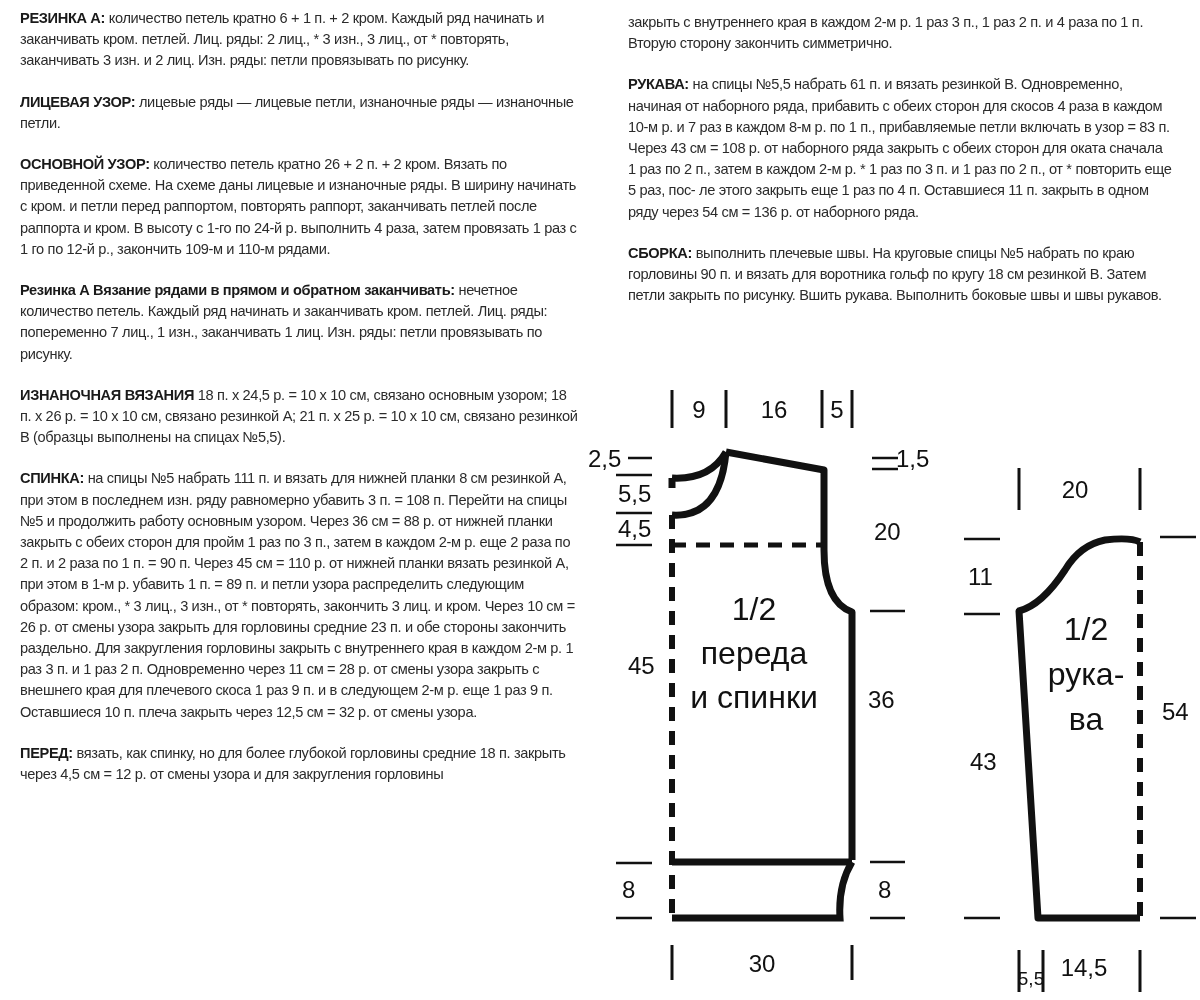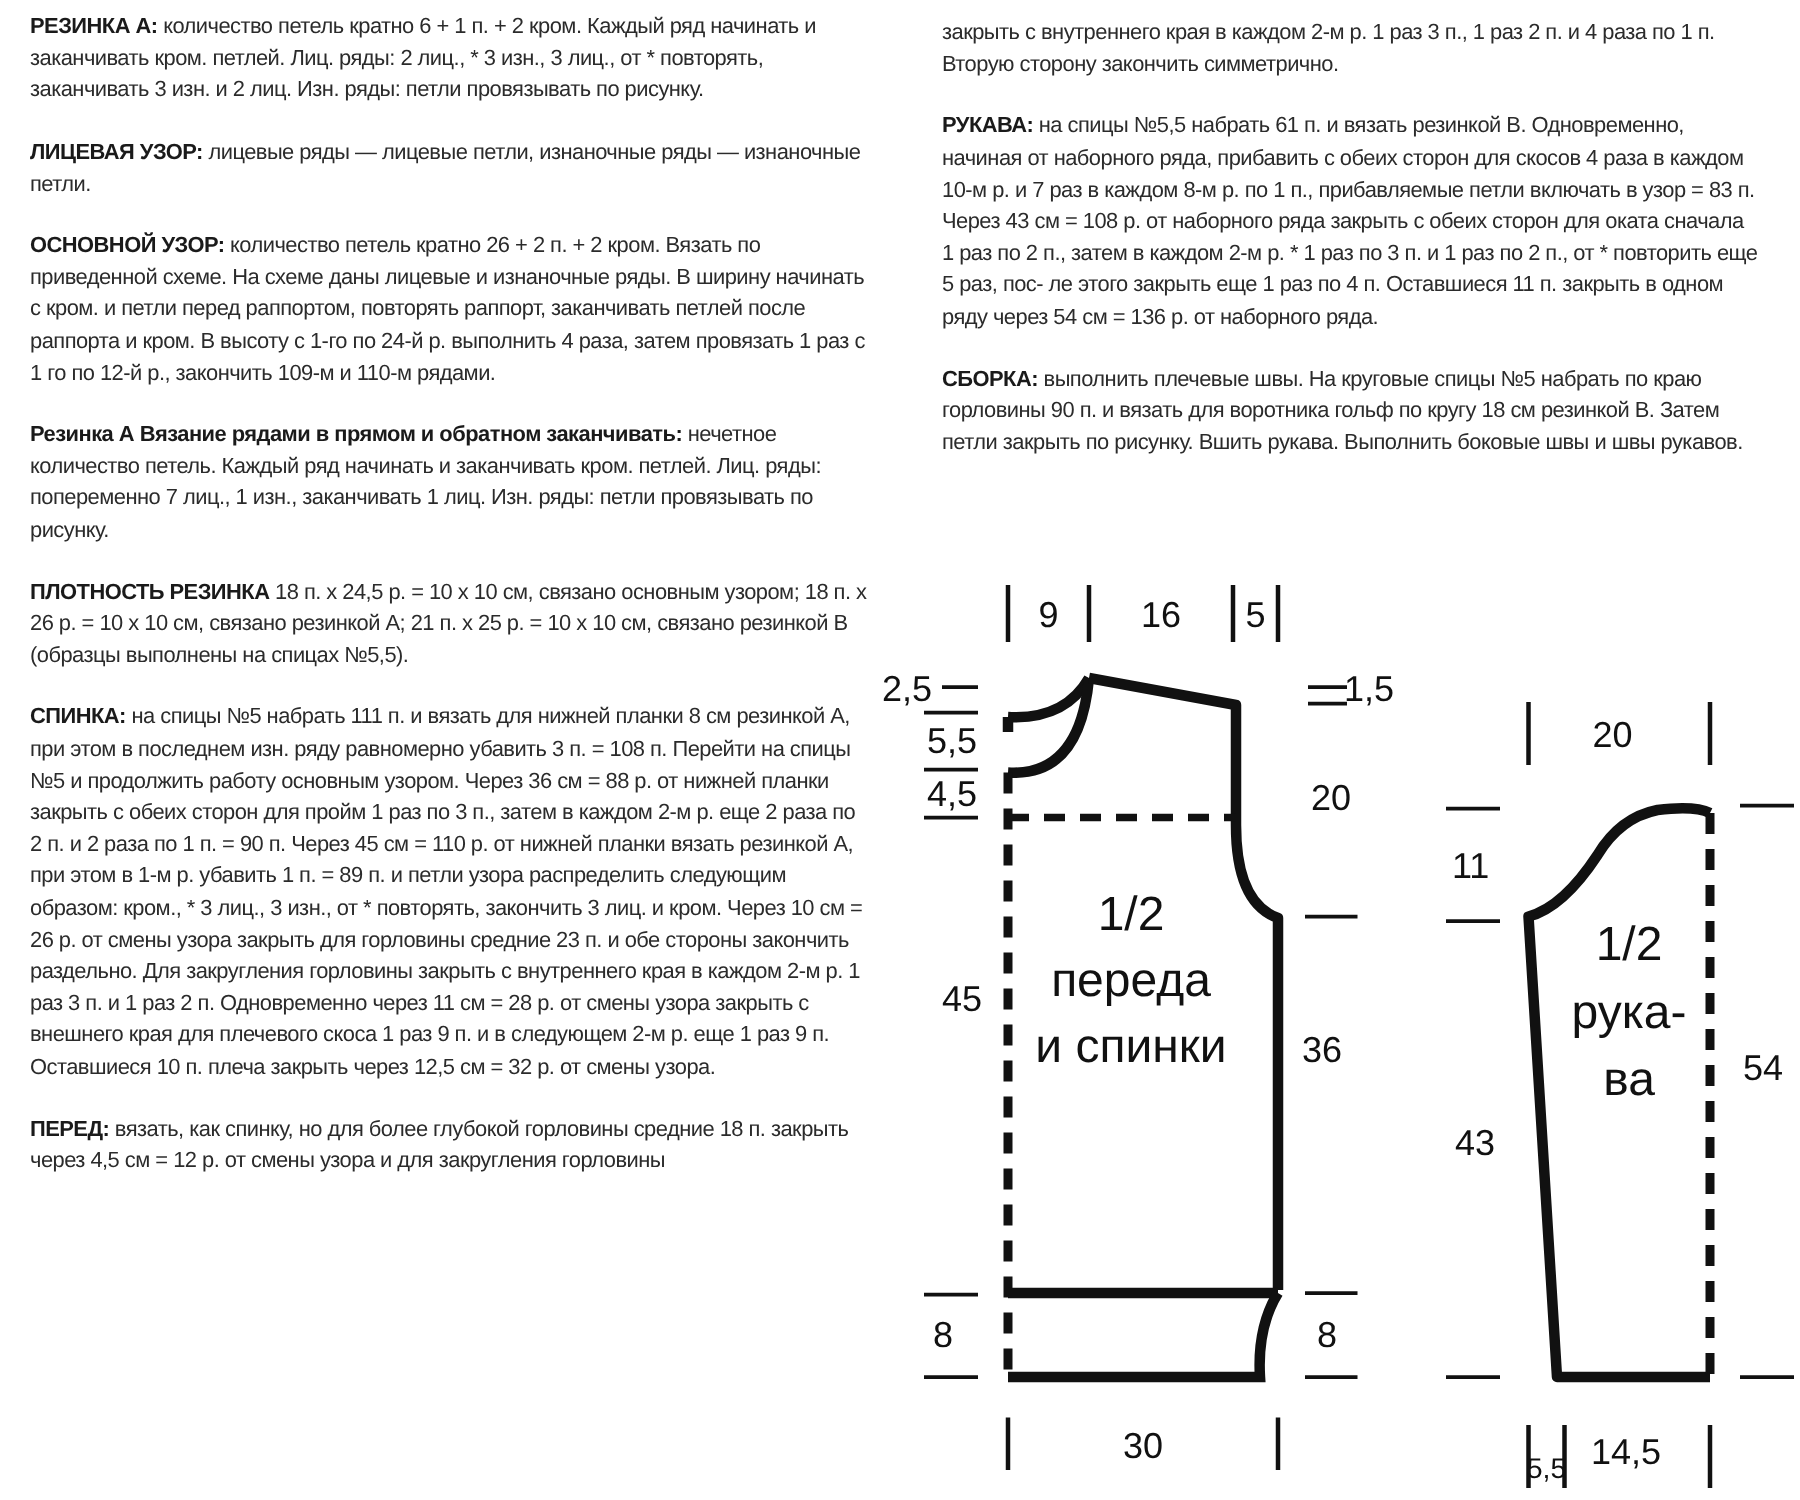--- a/index.html
+++ b/index.html
@@ -16,21 +16,21 @@
   .lbl { font-family: "Liberation Sans", sans-serif; font-size: 32px; fill: #111; }
 </style>
 </head>
 <body>
 
 <div class="col col-left">
   <p class="para"><b>РЕЗИНКА А:</b><span> количество петель кратно 6 + 1 п. + 2 кром. Каждый ряд начинать и заканчивать кром. петлей. Лиц. ряды: 2 лиц., * 3 изн., 3 лиц., от * повторять, заканчивать 3 изн. и 2 лиц. Изн. ряды: петли провязывать по рисунку.</span></p>
   <p class="para"><b>ЛИЦЕВАЯ УЗОР:</b><span> лицевые ряды — лицевые петли, изнаночные ряды — изнаночные петли.</span></p>
   <p class="para"><b>ОСНОВНОЙ УЗОР:</b><span> количество петель кратно 26 + 2 п. + 2 кром. Вязать по приведенной схеме. На схеме даны лицевые и изнаночные ряды. В ширину начинать с кром. и петли перед раппортом, повторять раппорт, заканчивать петлей после раппорта и кром. В высоту с 1-го по 24-й р. выполнить 4 раза, затем провязать 1 раз с 1 го по 12-й р., закончить 109-м и 110-м рядами.</span></p>
   <p class="para"><b>Резинка А Вязание рядами в прямом и обратном заканчивать:</b><span> нечетное количество петель. Каждый ряд начинать и заканчивать кром. петлей. Лиц. ряды: попеременно 7 лиц., 1 изн., заканчивать 1 лиц. Изн. ряды: петли провязывать по рисунку.</span></p>
-  <p class="para"><b>ПЛОТНОСТЬ РЕЗИНКА</b><span> 18 п. х 24,5 р. = 10 х 10 см, связано основным узором; 18 п. х 26 р. = 10 х 10 см, связано резинкой А; 21 п. х 25 р. = 10 х 10 см, связано резинкой В (образцы выполнены на спицах №5,5).</span></p>
+  <p class="para"><b>ИЗНАНОЧНАЯ ВЯЗАНИЯ</b><span> 18 п. х 24,5 р. = 10 х 10 см, связано основным узором; 18 п. х 26 р. = 10 х 10 см, связано резинкой А; 21 п. х 25 р. = 10 х 10 см, связано резинкой В (образцы выполнены на спицах №5,5).</span></p>
   <p class="para"><b>СПИНКА:</b><span> на спицы №5 набрать 111 п. и вязать для нижней планки 8 см резинкой А, при этом в последнем изн. ряду равномерно убавить 3 п. = 108 п. Перейти на спицы №5 и продолжить работу основным узором. Через 36 см = 88 р. от нижней планки закрыть с обеих сторон для пройм 1 раз по 3 п., затем в каждом 2-м р. еще 2 раза по 2 п. и 2 раза по 1 п. = 90 п. Через 45 см = 110 р. от нижней планки вязать резинкой А, при этом в 1-м р. убавить 1 п. = 89 п. и петли узора распределить следующим образом: кром., * 3 лиц., 3 изн., от * повторять, закончить 3 лиц. и кром. Через 10 см = 26 р. от смены узора закрыть для горловины средние 23 п. и обе стороны закончить раздельно. Для закругления горловины закрыть с внутреннего края в каждом 2-м р. 1 раз 3 п. и 1 раз 2 п. Одновременно через 11 см = 28 р. от смены узора закрыть с внешнего края для плечевого скоса 1 раз 9 п. и в следующем 2-м р. еще 1 раз 9 п. Оставшиеся 10 п. плеча закрыть через 12,5 см = 32 р. от смены узора.</span></p>
   <p class="para"><b>ПЕРЕД:</b><span> вязать, как спинку, но для более глубокой горловины средние 18 п. закрыть через 4,5 см = 12 р. от смены узора и для закругления горловины</span></p>
 </div>
 
 <div class="col col-right">
   <p class="para"><b></b><span>закрыть с внутреннего края в каждом 2-м р. 1 раз 3 п., 1 раз 2 п. и 4 раза по 1 п. Вторую сторону закончить симметрично.</span></p>
   <p class="para"><b>РУКАВА:</b><span> на спицы №5,5 набрать 61 п. и вязать резинкой В. Одновременно, начиная от наборного ряда, прибавить с обеих сторон для скосов 4 раза в каждом 10-м р. и 7 раз в каждом 8-м р. по 1 п., прибавляемые петли включать в узор = 83 п. Через 43 см = 108 р. от наборного ряда закрыть с обеих сторон для оката сначала 1 раз по 2 п., затем в каждом 2-м р. * 1 раз по 3 п. и 1 раз по 2 п., от * повторить еще 5 раз, пос- ле этого закрыть еще 1 раз по 4 п. Оставшиеся 11 п. закрыть в одном ряду через 54 см = 136 р. от наборного ряда.</span></p>
   <p class="para"><b>СБОРКА:</b><span> выполнить плечевые швы. На круговые спицы №5 набрать по краю горловины 90 п. и вязать для воротника гольф по кругу 18 см резинкой В. Затем петли закрыть по рисунку. Вшить рукава. Выполнить боковые швы и швы рукавов.</span></p>
 </div>
 

